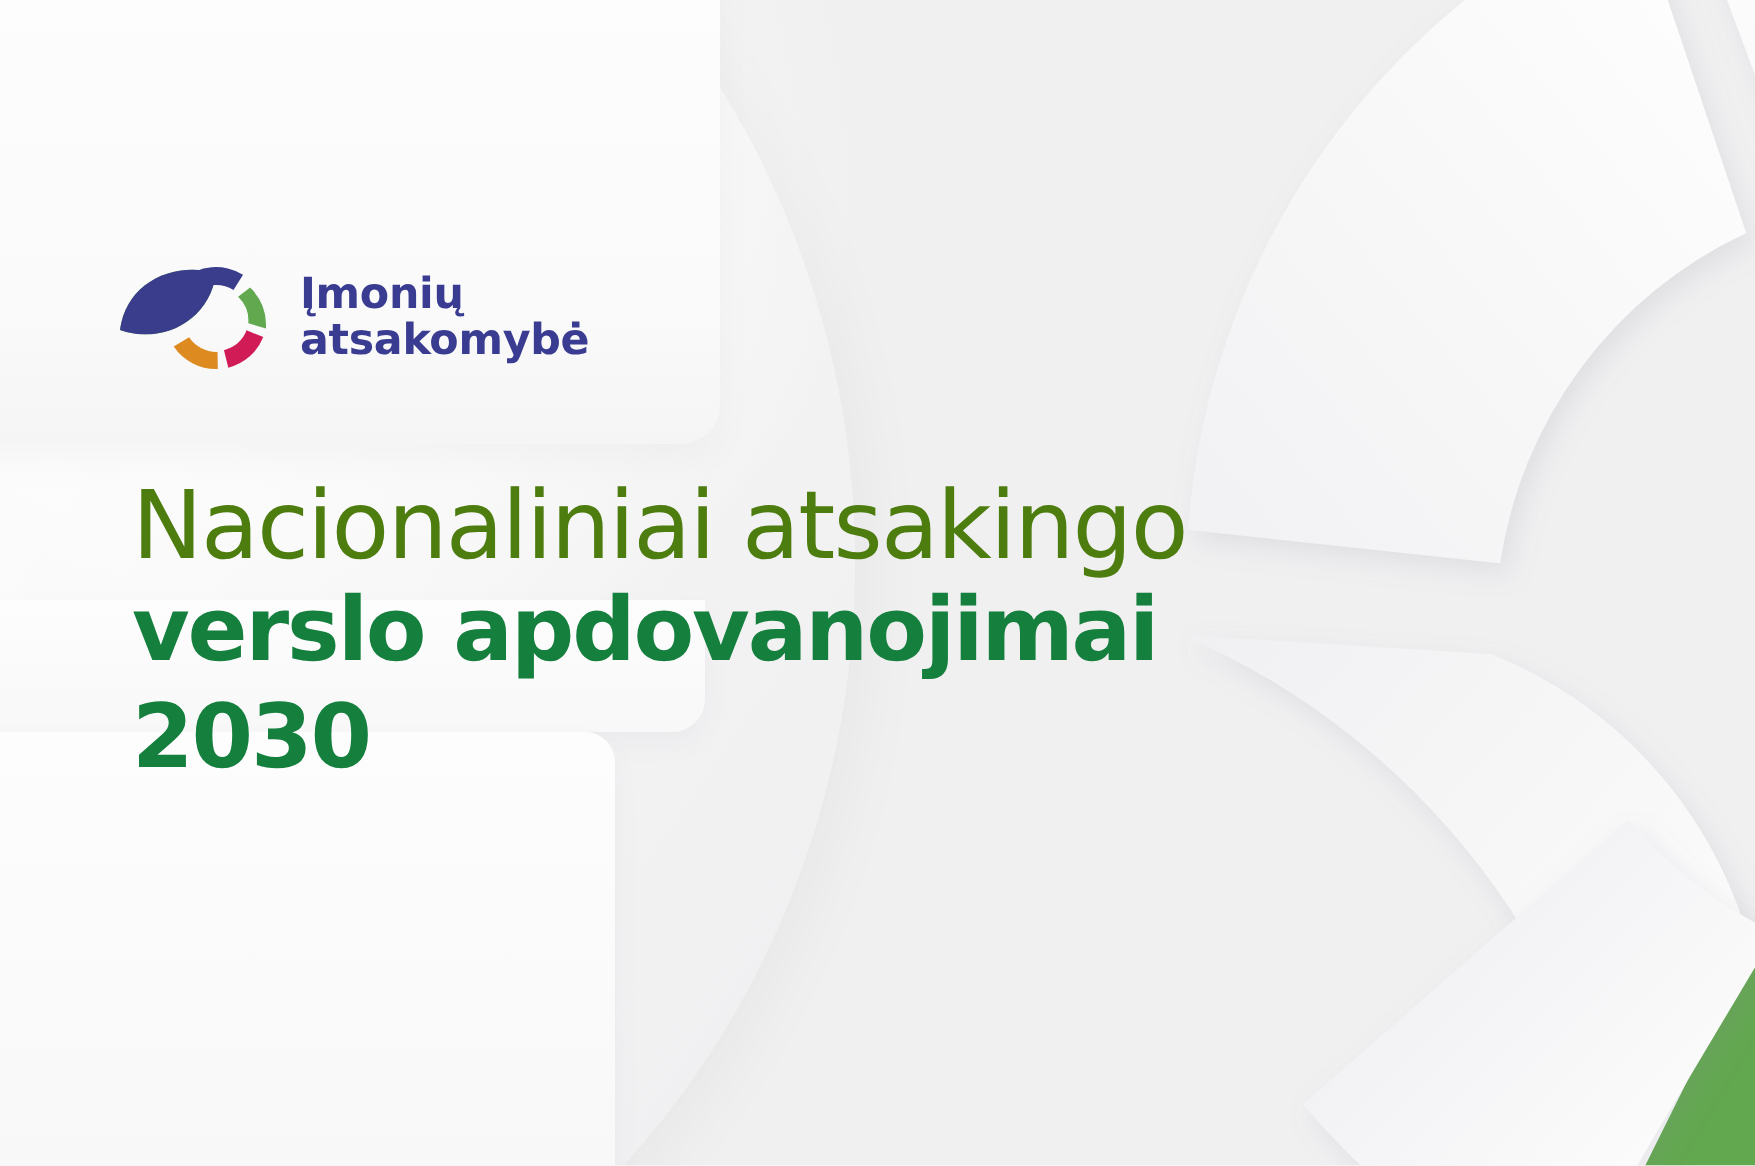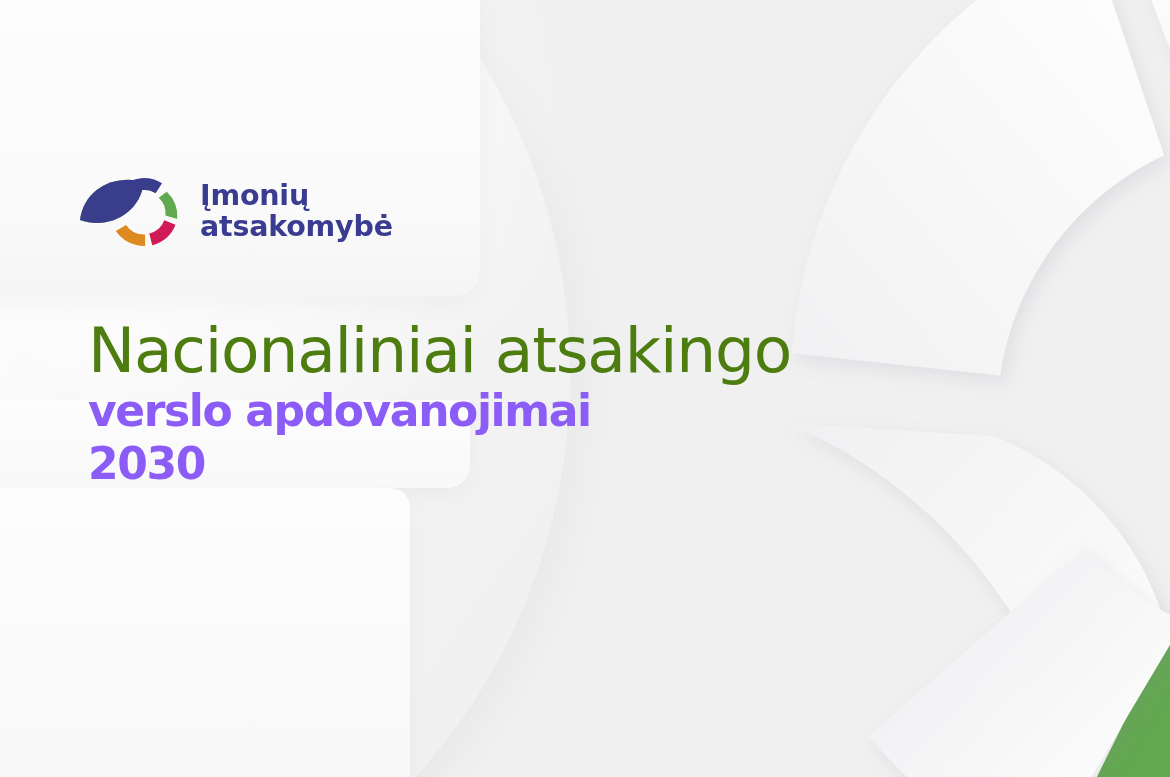--- a/index.html
+++ b/index.html
@@ -89,24 +89,24 @@
   }
   .hl-light {
     font-weight:400;
     font-size:63px;
     line-height:1.04;
     letter-spacing:-1.2px;
     color:#4d7c0f;
   }
   .hl-bold {
     font-weight:700;
-    font-size:44px;
+    font-size:59px;
     line-height:1.22;
     letter-spacing:-1.4px;
-    color:#8b5cf6;
+    color:#15803d;
   }
 
   
   #ring-graphic {
     position:absolute;
     left:782px; top:-122px;
     width:1020px; height:1020px;
     pointer-events:none;
   }
   #ring-graphic svg { display:block; width:1020px; height:1020px; }

